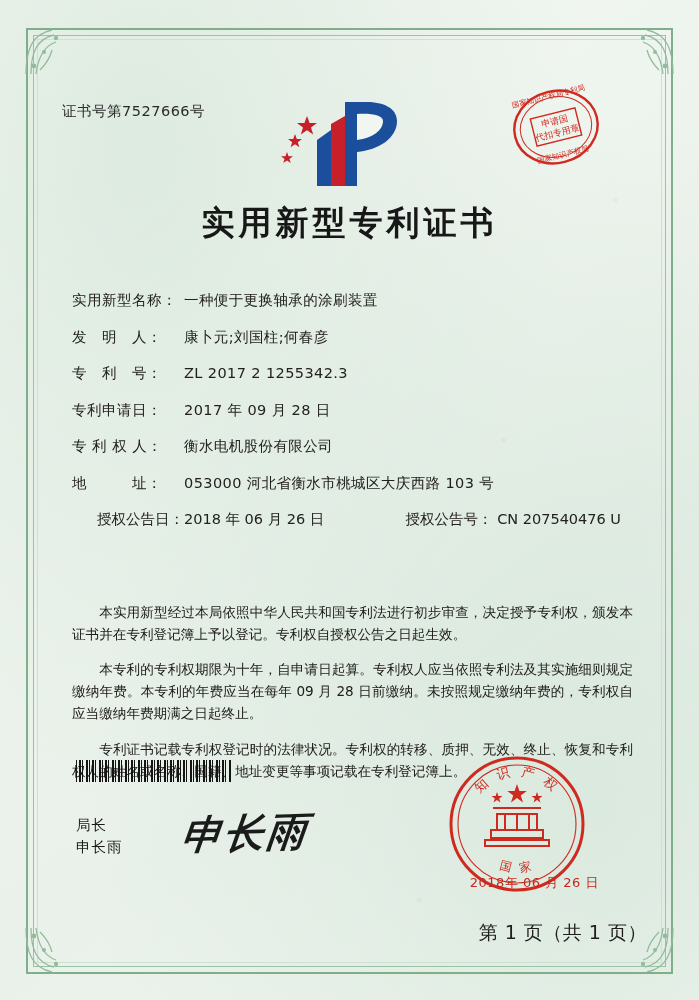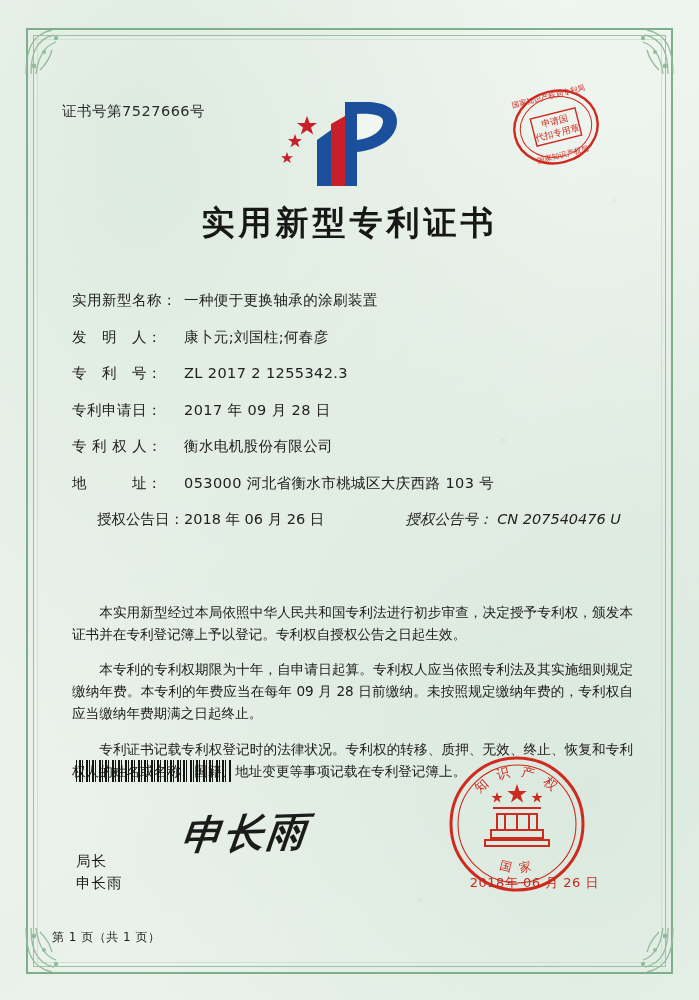--- a/index.html
+++ b/index.html
@@ -139,21 +139,21 @@
   .lab-w2 { width: 112px; text-align: right; }
 
   .row-split {
     display: flex;
     align-items: baseline;
     justify-content: space-between;
     white-space: nowrap;
     margin-bottom: 6px;
   }
   .row-split .left { display: flex; }
-  .row-split .right { padding-right: 14px; font-style: italic; }
+  .row-split .right { padding-right: 14px; }
 
   
   .paras {
     position: absolute;
     left: 20px; right: 14px;
     top: 533px;
     font-size: 13.6px;
     line-height: 1.62;
     color: #1d1b1a;
     text-align: justify;
@@ -177,21 +177,21 @@
       #ffffff00 7px, #ffffff00 10px,
       #141414 10px, #141414 12px,
       #ffffff00 12px, #ffffff00 13px
     );
   }
 
   
   .sig-block {
     position: absolute;
     left: 24px;
-    top: 796px;
+    top: 760px;
     font-size: 14.5px;
     color: #1d1b1a;
     line-height: 1.55;
     letter-spacing: 1px;
   }
   .sig-script {
     position: absolute;
     left: 130px;
     top: 752px;
     font-family: "DejaVu Serif", serif;
@@ -220,22 +220,22 @@
     font-size: 13px;
     color: #c4281f;
     letter-spacing: .5px;
     white-space: nowrap;
   }
 
   .footer {
     position: absolute;
     left: 0; right: 0;
     bottom: 4px;
-    text-align: left;
-    font-size: 12px;
+    text-align: right;
+    font-size: 19px;
     color: #1f1f1f;
     letter-spacing: .5px;
   }
 </style>
 </head>
 <body>
 
 <div class="page">
   <div class="mottle"></div>
 

